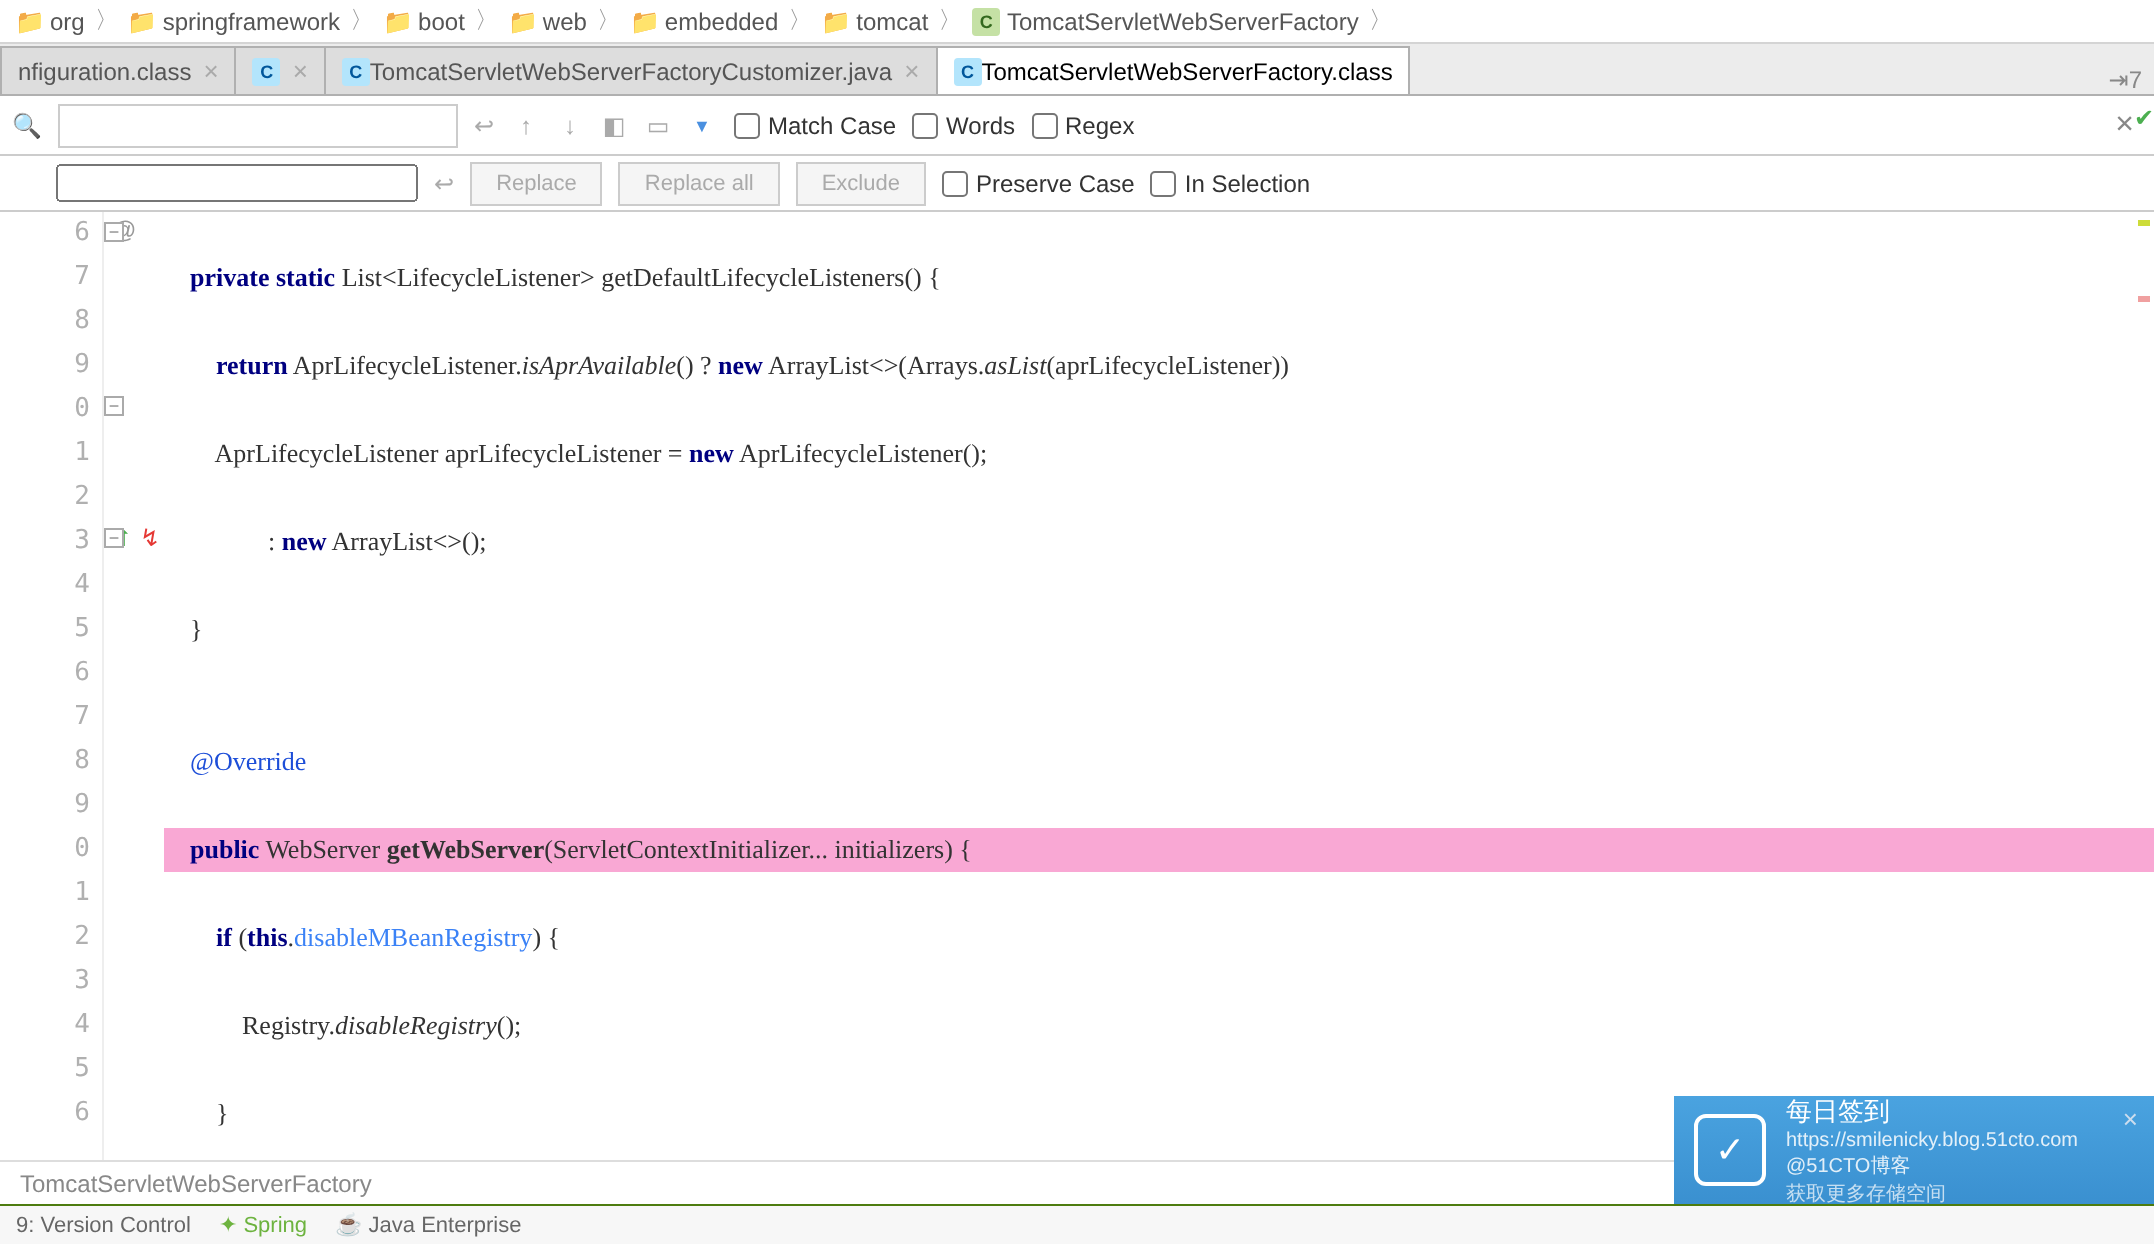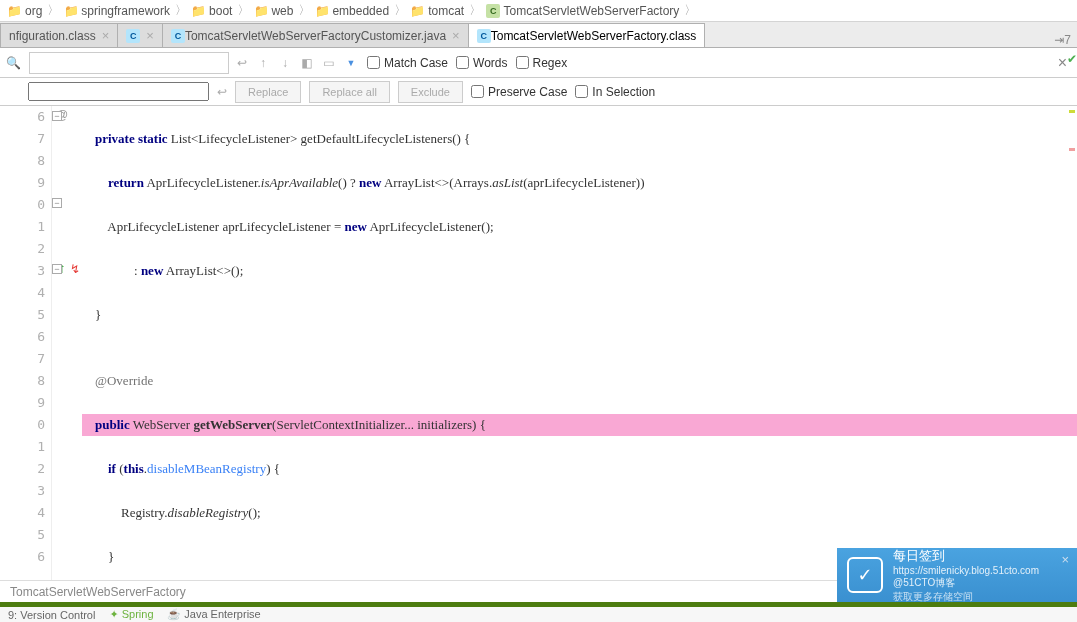--- a/index.html
+++ b/index.html
@@ -10,39 +10,39 @@
 .chev{color:#999;padding:0 1px}
 .tabs{display:flex;align-items:flex-end;height:26px;border-bottom:1px solid #b0b0b0;background:#ececec}
 .tab{display:flex;align-items:center;height:24px;padding:0 8px;border:1px solid #b0b0b0;border-bottom:none;background:#ddd;margin-right:-1px;color:#555;cursor:pointer;font-size:12px;white-space:nowrap}
 .tab.active{background:#fff;color:#000}
 .tab .close{margin-left:6px;color:#aaa;font-size:13px}
 .tab-right{margin-left:auto;display:flex;align-items:center;padding:0 6px;color:#888}
 .search-toolbar{display:flex;align-items:center;height:30px;border-bottom:1px solid #ccc;padding:0 6px;gap:8px;background:#fff}
 .search-toolbar .inp{height:22px;border:1px solid #ccc;flex:0 0 200px;padding:0 4px}
 .tb-icons{display:flex;gap:6px;color:#aaa}
 .tb-icons span{width:16px;height:16px;display:inline-flex;align-items:center;justify-content:center;cursor:pointer}
-.cb{display:flex;align-items:center;gap:4px}
+.cb{display:flex;gap:4px}
 .cb input{margin:0}
 .toolbar-x{margin-left:auto;color:#888;font-size:16px;cursor:pointer;padding:0 4px}
 .second-row{display:flex;align-items:center;height:28px;border-bottom:1px solid #ccc;padding:0 6px;gap:8px}
 .btn{height:22px;padding:0 12px;border:1px solid #ccc;background:#f5f5f5;color:#aaa;font-size:11px}
 .editor-pane{display:flex;height:498px;background:#fff;overflow:hidden}
 .gutter{width:52px;background:#fff;border-right:1px solid #eee;text-align:right;color:#b0b0b0;font-family:Consolas,monospace;font-size:13px;line-height:22px;padding-right:6px;user-select:none}
 .marks{width:30px;background:#fff;position:relative}
 .marks .mk{position:absolute;left:4px}
 .code{flex:1;font-family:Liberation Serif, serif;font-size:13px;line-height:22px;white-space:pre;overflow:hidden}
 .kw{color:#000080;font-weight:bold}
 .fld{color:#3b82f6}
-.ann{color:#737373}
+.ann{color:#1d4ed8}
 .hl{background:#fff8cc}
 .hl-pk{background:#f9a8d4}
 .rstripe{position:absolute;right:0;top:48px;width:10px;height:498px}
 .rmark{position:absolute;right:2px;width:6px;height:3px}
 .statusbar{position:absolute;bottom:20px;left:0;right:0;height:22px;display:flex;align-items:center;padding:0 10px;background:#fff;border-top:1px solid #ddd;color:#888}
-.bottom-bar{position:absolute;bottom:0;left:0;right:0;height:20px;display:flex;align-items:center;gap:14px;padding:0 8px;background:#f7f7f7;border-top:5px solid #4d7c0f;font-size:11px;color:#666}
+.bottom-bar{position:absolute;bottom:0;left:0;right:0;height:20px;display:flex;align-items:center;gap:14px;padding:0 8px;background:#f7f7f7;border-top:1px solid #4d7c0f;font-size:11px;color:#666}
 .popup{position:absolute;bottom:20px;right:0;width:240px;height:54px;background:linear-gradient(#4aa3e0,#3a90d0);color:#fff;display:flex;align-items:center;padding:6px 10px;font-size:13px}
 .popup .px{position:absolute;top:4px;right:8px;cursor:pointer;color:#cde}
 .ficon-c,.ficon-j{display:inline-flex;width:14px;height:14px;align-items:center;justify-content:center;font-size:9px;font-weight:bold;border-radius:2px}
 .ficon-c{background:#c5e1a5;color:#33691e}
 .ficon-j{background:#b3e5fc;color:#01579b}
 .fold{display:inline-block;width:10px;height:10px;border:1px solid #aaa;background:#fff;font-size:9px;line-height:8px;text-align:center;color:#888}
 </style>
 </head>
 <body>
 

